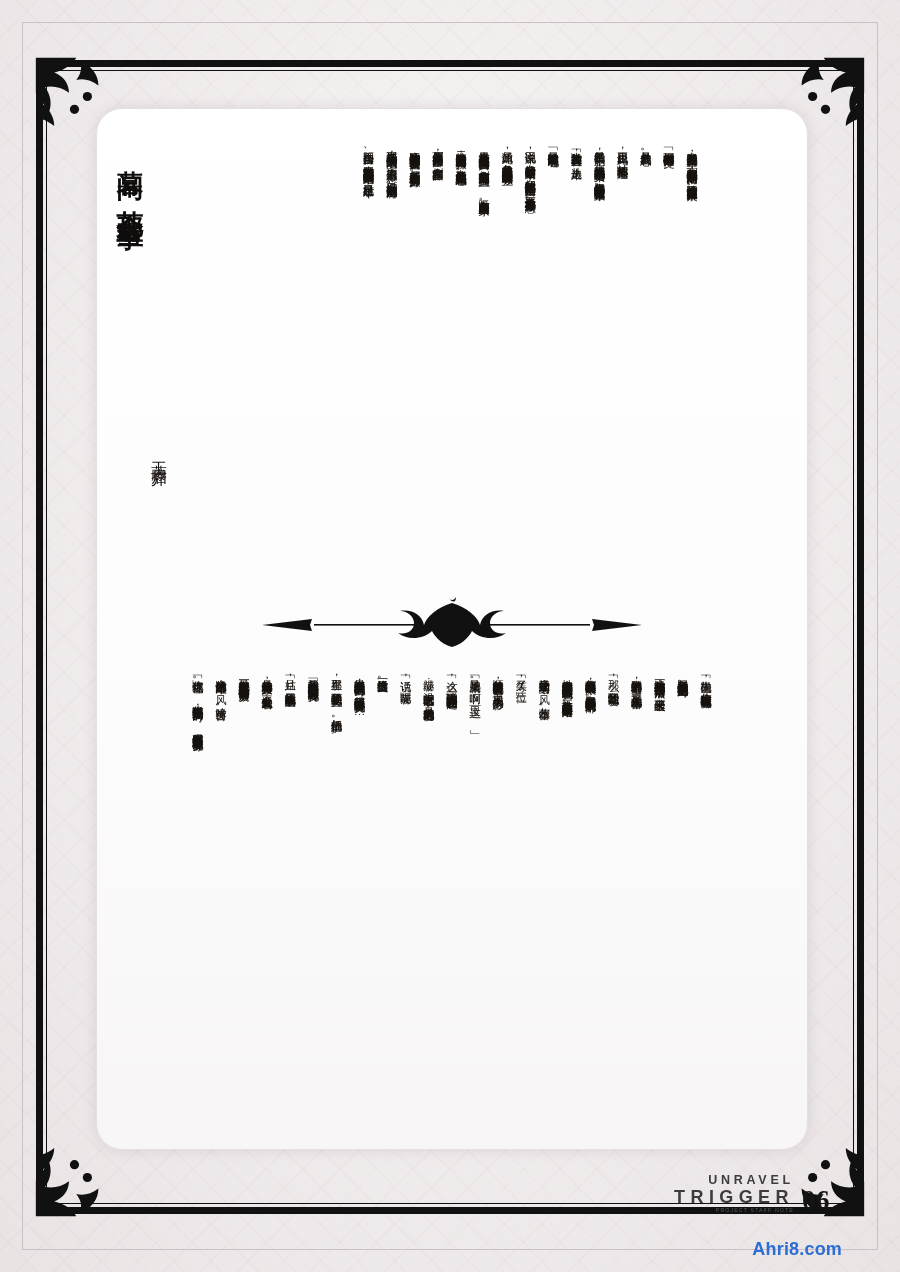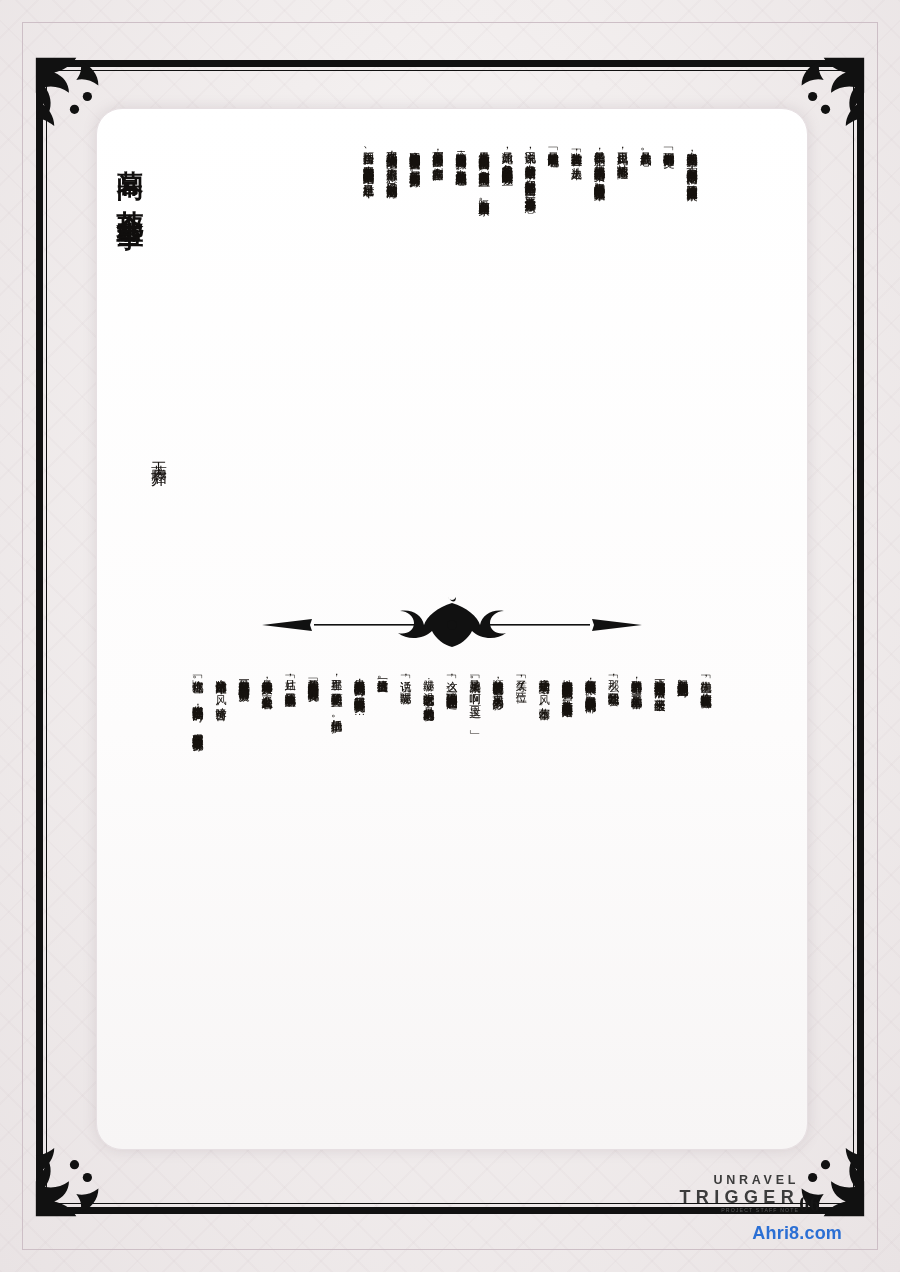--- a/index.html
+++ b/index.html
@@ -151,46 +151,47 @@
     top: 562px;
     height: 450px;
     width: 500px;
     justify-content: flex-end;
   }
   .article-bottom .col { height: 100%; }
 
   
   .footer {
     position: absolute;
-    right: 80px;
+    right: 70px;
     bottom: 58px;
     display: flex;
     align-items: flex-end;
+    gap: 8px;
     font-family: "Liberation Sans", sans-serif;
   }
   .brand {
     text-align: right;
     line-height: 1.12;
     color: #3c3c3c;
   }
   .brand .l1 { font-size: 12.5px; letter-spacing: 0.30em; font-weight: 700; }
   .brand .l2 { font-size: 18px; letter-spacing: 0.30em; font-weight: 700; }
   .brand .l3 { font-size: 5.2px; letter-spacing: 0.22em; color: #5a5a5a; margin-top: 1px;}
   .page-number {
-    font-size: 20px;
+    font-size: 27px;
     font-weight: 700;
     color: #151515;
     letter-spacing: 0.02em;
     line-height: 0.95;
     font-family: "Liberation Serif", serif;
   }
   .watermark {
     position: absolute;
     right: 58px;
-    bottom: 28px;
+    bottom: 12px;
     font-family: "Liberation Sans", sans-serif;
     font-size: 18px;
     font-weight: 700;
     color: #2b6fd4;
     letter-spacing: 0.01em;
   }
 </style>
 </head>
 <body>
 

